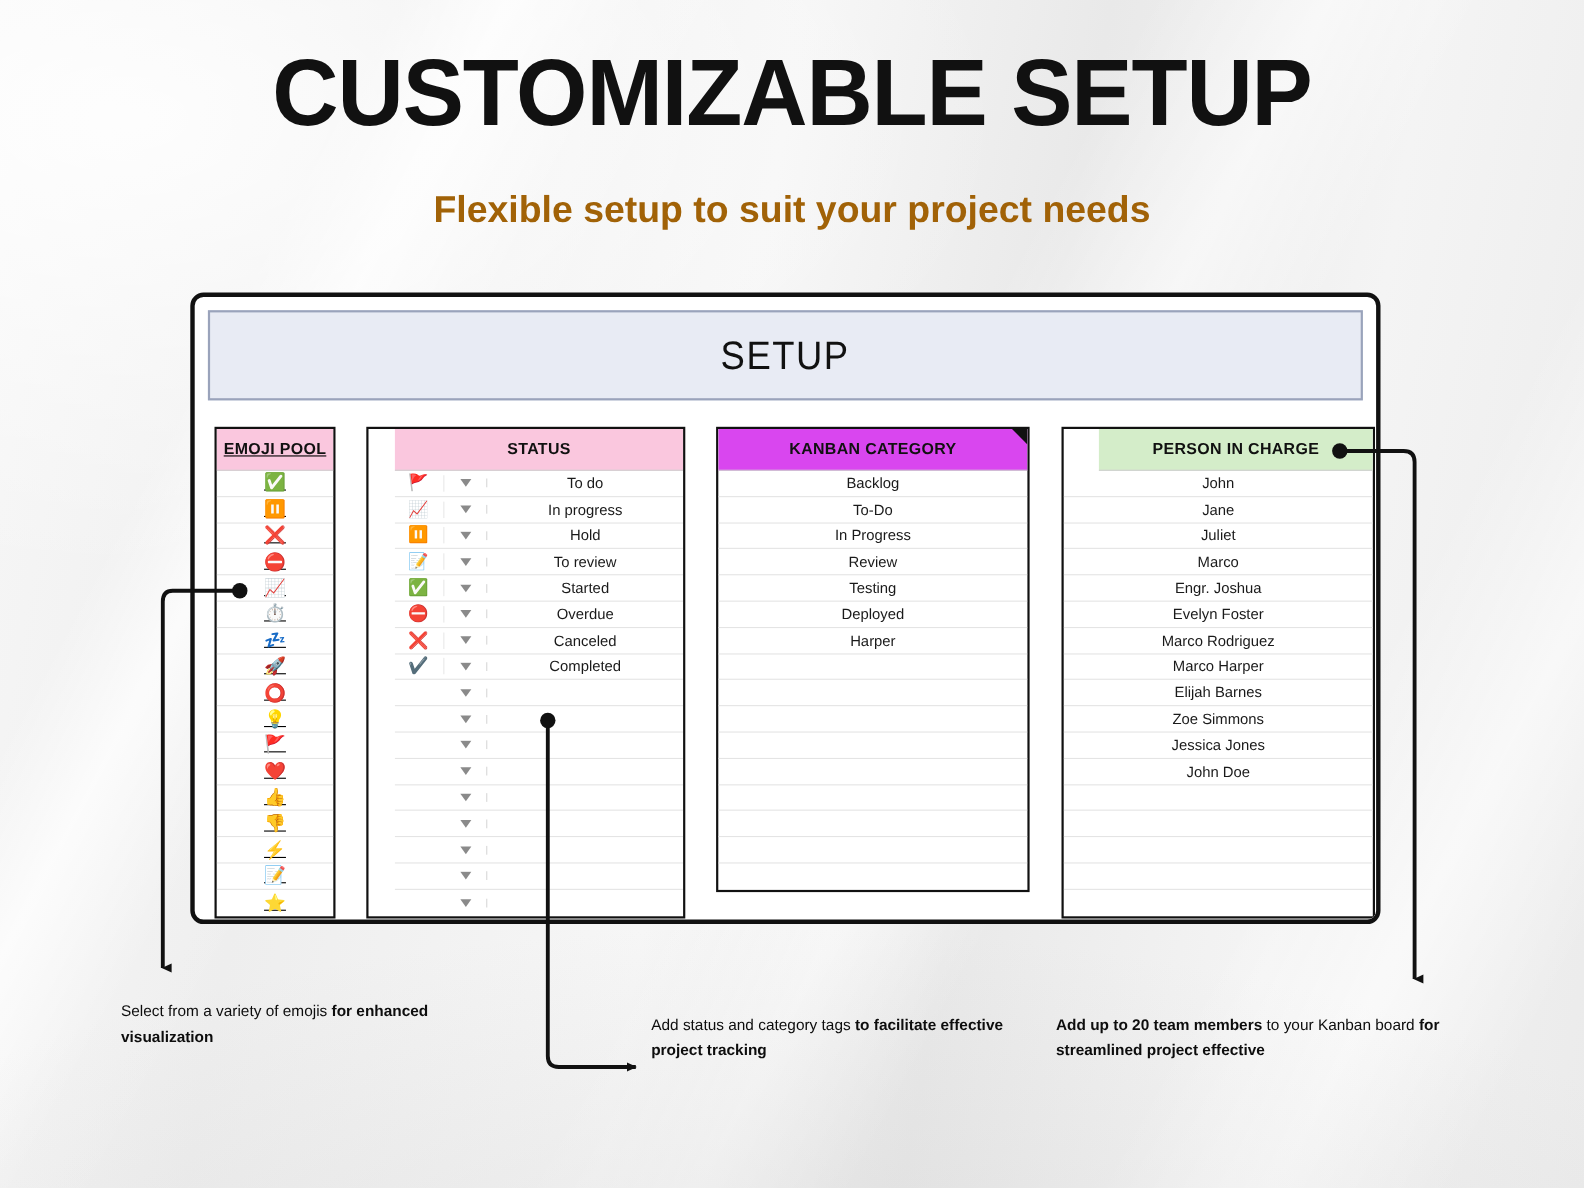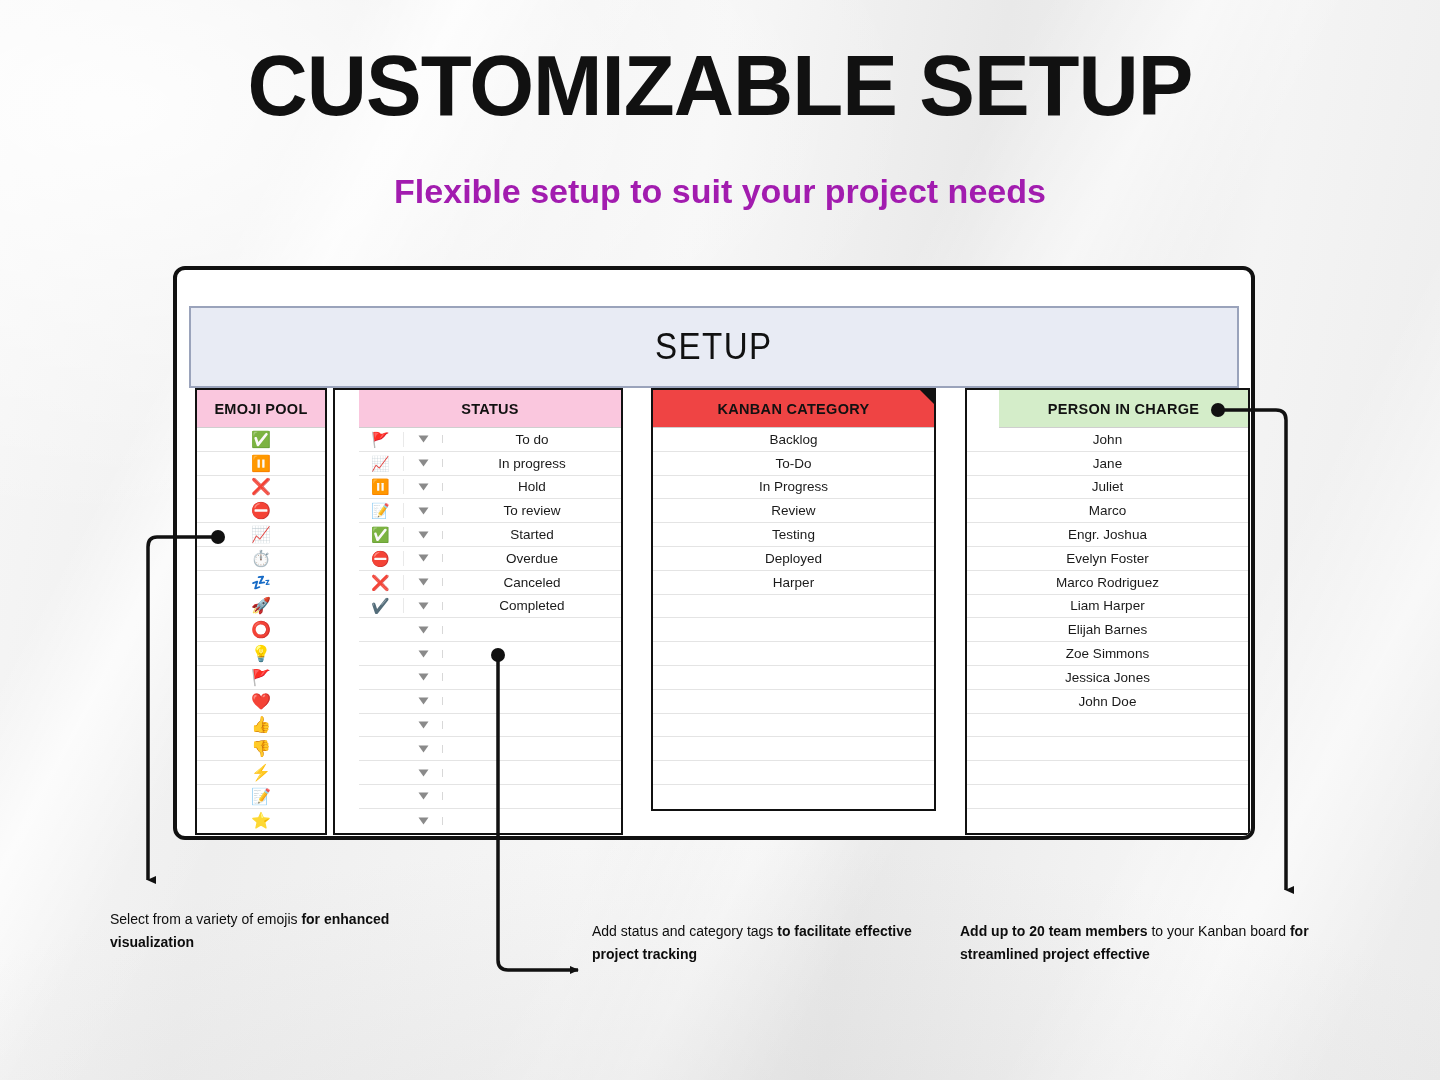--- a/index.html
+++ b/index.html
@@ -57,21 +57,21 @@
     z-index: 3;
     white-space: nowrap;
     transform: scaleX(0.97);
   }
   #subtitle {
     position: absolute;
     top: 172px; left: 0; right: 0;
     text-align: center;
     font-size: 34px;
     font-weight: 700;
-    color: #a21caf;
+    color: #a16207;
     z-index: 3;
     white-space: nowrap;
   }
 
   
   #frame {
     position: absolute;
     left: 173px; top: 266px;
     width: 1082px; height: 574px;
     border: 4px solid #111111;
@@ -86,21 +86,20 @@
   #setup-banner {
     position: absolute;
     left: 12px; top: 12px;
     width: 1050px; height: 82px;
     background: #E8EBF4;
     border: 2px solid #9aa3bb;
     box-sizing: border-box;
     display: flex;
     align-items: center;
     justify-content: center;
-    margin-top: 24px;
   }
   #setup-banner .t {
     font-size: 36px;
     font-weight: 400;
     letter-spacing: 1.5px;
     color: #111111;
     transform: scaleX(0.92);
   }
 
   
@@ -135,21 +134,21 @@
     display: flex;
     align-items: center;
     border-bottom: 1px solid #e4e4e4;
     box-sizing: border-box;
     font-size: 13.5px;
     color: #1a1a1a;
   }
   .row:last-child { border-bottom: none; }
 
   
-  #col-emoji { left: 10px; width: 132px; }
+  #col-emoji { left: 10px; width: 110px; text-decoration: underline; }
   #col-emoji .colhead { background: #FAC7DE; }
   #col-emoji .row { justify-content: center; font-size: 16px; }
 
   
   #col-status { left: 148px; width: 290px; padding-left: 24px; }
   #col-status .colhead { background: #FAC7DE; }
   #col-status .row { padding: 0; }
   .st-emoji {
     width: 44px; flex: 0 0 44px;
     text-align: center;
@@ -165,21 +164,21 @@
   .st-caret svg { display: block; }
   .st-label {
     flex: 1 1 auto;
     text-align: center;
     font-size: 13.5px;
     color: #1a1a1a;
   }
 
   
   #col-kanban { left: 466px; width: 285px; }
-  #col-kanban .colhead { background: #ef4444; }
+  #col-kanban .colhead { background: #d946ef; }
   #col-kanban .row { justify-content: center; }
   #kanban-fold {
     position: absolute;
     right: 0; top: 0;
     width: 0; height: 0;
     border-left: 14px solid transparent;
     border-top: 14px solid #111111;
     z-index: 3;
   }
 
@@ -469,21 +468,21 @@
     <div class="col" id="col-person">
       <div class="colhead">PERSON IN CHARGE</div>
       <div class="rows" id="rows-person">
           <div class="row">John</div>
           <div class="row">Jane</div>
           <div class="row">Juliet</div>
           <div class="row">Marco</div>
           <div class="row">Engr. Joshua</div>
           <div class="row">Evelyn Foster</div>
           <div class="row">Marco Rodriguez</div>
-          <div class="row">Liam Harper</div>
+          <div class="row">Marco Harper</div>
           <div class="row">Elijah Barnes</div>
           <div class="row">Zoe Simmons</div>
           <div class="row">Jessica Jones</div>
           <div class="row">John Doe</div>
           <div class="row"></div>
           <div class="row"></div>
           <div class="row"></div>
           <div class="row"></div>
           <div class="row"></div>
         </div>

